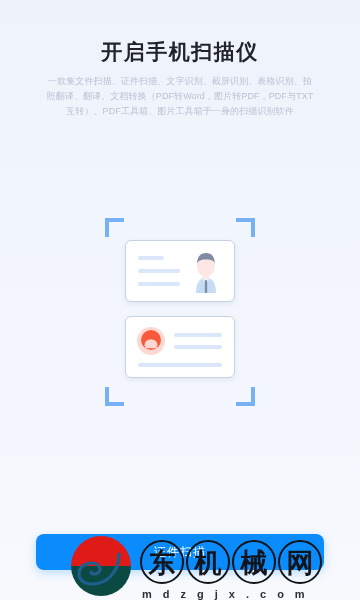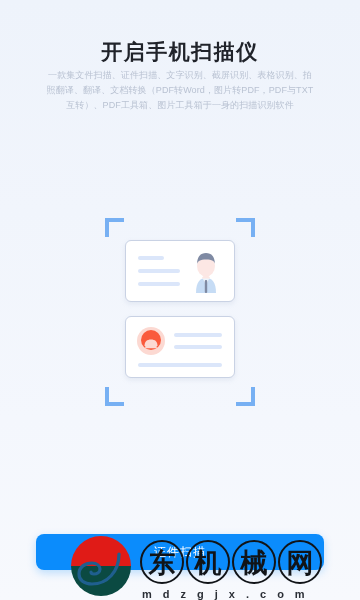--- a/index.html
+++ b/index.html
@@ -11,21 +11,21 @@
   }
   #app { position:relative; width:360px; height:598px; }
 
   
   .header { padding-top:38px; text-align:center; }
   .title {
     font-size:21px; font-weight:700; color:#20232a;
     letter-spacing:1.5px; line-height:28px;
   }
   .desc {
-    margin:2px auto 0; width:268px;
+    margin:8px auto 0; width:268px;
     font-size:9px; line-height:15px; color:#b9c2d2;
     text-align:center; letter-spacing:0.1px;
   }
 
   
   .illustration {
     position:absolute; left:50%; top:218px;
     transform:translateX(-50%);
     width:150px; height:188px;
   }

